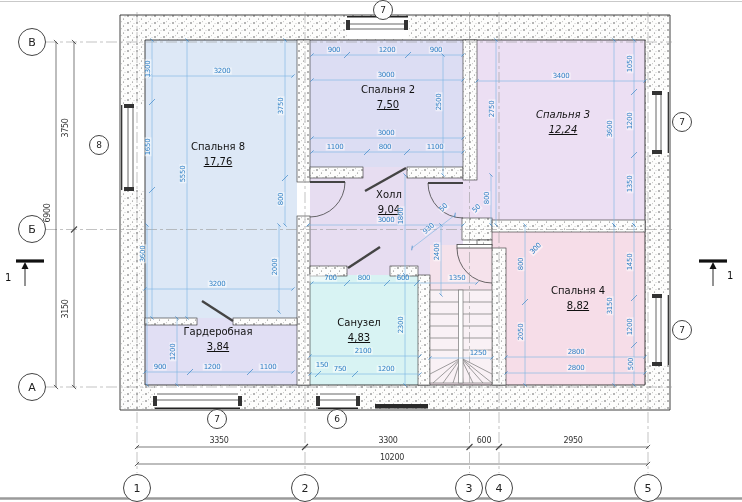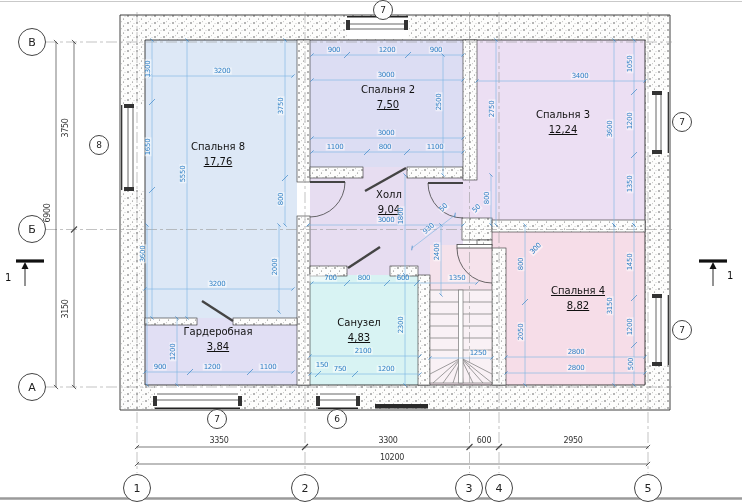--- a/index.html
+++ b/index.html
@@ -213,25 +213,25 @@
 
 <div class="lbl-layer" id="rooms">
       <div class="room-label" style="left: 218px; top: 154px;">
         <div class="rn">Спальня 8</div>
         <div class="ra">17,76</div>
       </div>
       <div class="room-label" style="left: 388px; top: 97px;">
         <div class="rn">Спальня 2</div>
         <div class="ra">7,50</div>
       </div>
-      <div class="room-label" style="left: 563px; top: 122px;">
+      <div class="room-label" style="left: 563px; top: 122px; font-style: italic;">
         <div class="rn">Спальня 3</div>
         <div class="ra">12,24</div>
       </div>
-      <div class="room-label" style="left: 578px; top: 298px; text-decoration: underline;">
+      <div class="room-label" style="left: 578px; top: 298px;">
         <div class="rn">Спальня 4</div>
         <div class="ra">8,82</div>
       </div>
       <div class="room-label" style="left: 389px; top: 202px;">
         <div class="rn">Холл</div>
         <div class="ra">9,04</div>
       </div>
       <div class="room-label" style="left: 359px; top: 330px;">
         <div class="rn">Санузел</div>
         <div class="ra">4,83</div>
@@ -248,21 +248,21 @@
       <span class="dim e" style="left: 573px; top: 441px;">2950</span>
       <span class="dim e" style="left: 392px; top: 458px;">10200</span>
       <span class="dim e" style="transform: translate(-50%, -50%) rotate(-90deg); left: 66px; top: 128px;">3750</span>
       <span class="dim e" style="transform: translate(-50%, -50%) rotate(-90deg); left: 66px; top: 309px;">3150</span>
       <span class="dim e" style="transform: translate(-50%, -50%) rotate(-90deg); left: 48px; top: 213px;">6900</span>
       <span class="dim" style="left: 222px; top: 71px;">3200</span>
       <span class="dim" style="left: 334px; top: 50px;">900</span>
       <span class="dim" style="left: 387px; top: 50px;">1200</span>
       <span class="dim" style="left: 436px; top: 50px;">900</span>
       <span class="dim" style="left: 386px; top: 75px;">3000</span>
-      <span class="dim" style="left: 580px; top: 76px;">3400</span>
+      <span class="dim" style="left: 561px; top: 76px;">3400</span>
       <span class="dim" style="left: 386px; top: 133px;">3000</span>
       <span class="dim" style="left: 335px; top: 147px;">1100</span>
       <span class="dim" style="left: 385px; top: 147px;">800</span>
       <span class="dim" style="left: 435px; top: 147px;">1100</span>
       <span class="dim" style="left: 386px; top: 220px;">3000</span>
       <span class="dim" style="left: 457px; top: 278px;">1350</span>
       <span class="dim" style="left: 323px; top: 278px; padding-left: 16px;">700</span>
       <span class="dim" style="left: 364px; top: 278px;">800</span>
       <span class="dim" style="left: 403px; top: 278px;">600</span>
       <span class="dim" style="left: 217px; top: 284px;">3200</span>

